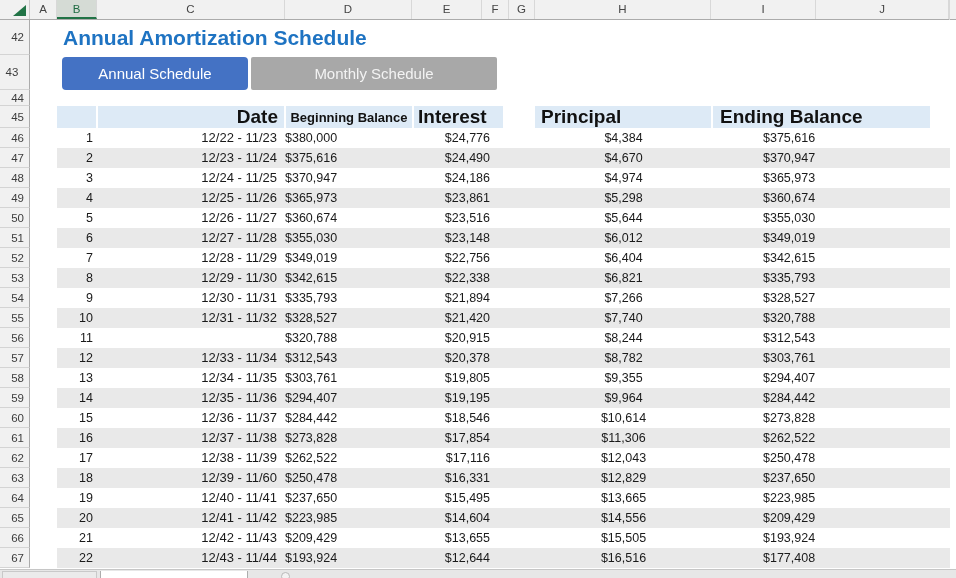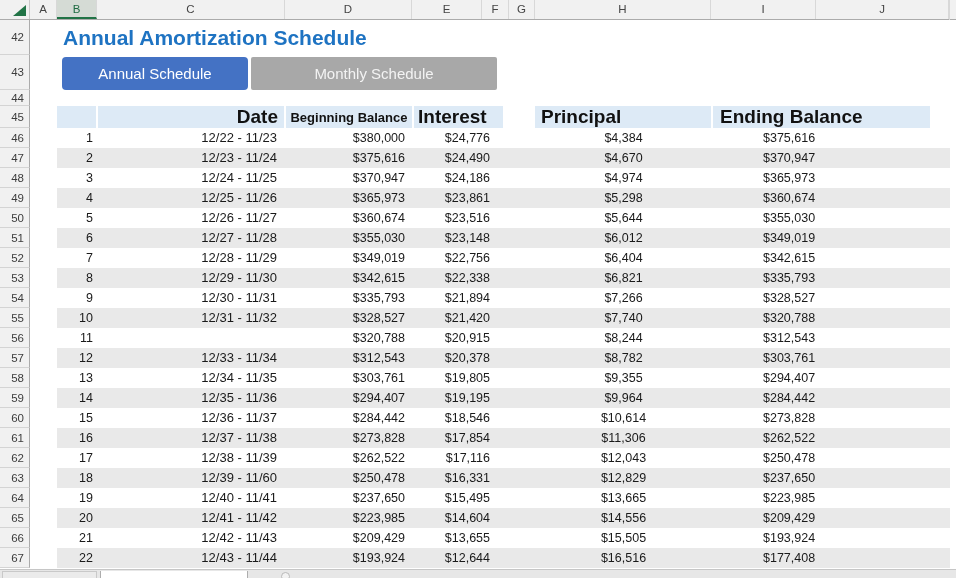--- a/index.html
+++ b/index.html
@@ -29,21 +29,21 @@
   .hcell{top:106px;height:22px;background:#DDEAF6;box-sizing:border-box;color:#111;white-space:nowrap;}
   .hbig{font-size:19px;font-weight:bold;line-height:22px;}
   .hsmall{font-size:13px;font-weight:bold;line-height:23px;text-align:center;}
 
   
   .drow{position:absolute;left:57px;width:893px;height:20px;}
   .drow.stripe{background:#E9E9E9;}
   .dcell{position:absolute;top:0;height:20px;line-height:20px;font-size:12.5px;color:#1a1a1a;box-sizing:border-box;white-space:nowrap;}
   .c-num{left:0;width:40px;text-align:right;padding-right:4px;}
   .c-date{left:40px;width:188px;text-align:right;padding-right:8px;font-size:13px;}
-  .c-beg{left:216px;width:133px;text-align:right;padding-right:1px;}
+  .c-beg{left:228px;width:133px;text-align:left;padding-right:1px;}
   .c-int{left:361px;width:75px;text-align:right;padding-right:3px;}
   .c-pri{left:478px;width:177px;text-align:center;}
   .c-end{left:655px;width:218px;text-align:left;padding-left:51px;}
 
   
   .tabbar{left:0;top:569px;width:956px;height:9px;background:#E7E7E7;border-top:1px solid #C6C6C6;box-sizing:border-box;}
   .tabseg{position:absolute;top:1px;height:8px;box-sizing:border-box;}
   .seg-left{left:2px;width:95px;background:#EBEBEB;border:1px solid #C9C9C9;border-bottom:none;}
   .seg-active{left:100px;width:148px;background:#FFFFFF;border-left:1px solid #ADADAD;border-right:1px solid #ADADAD;}
   .addcircle{position:absolute;left:281px;top:2px;width:9px;height:9px;border-radius:50%;border:1px solid #B9B9B9;box-sizing:border-box;background:#F2F2F2;}
@@ -68,21 +68,21 @@
         <div class="colcell" style="left: 509px; width: 26px;">G</div>
         <div class="colcell" style="left: 535px; width: 176px;">H</div>
         <div class="colcell" style="left: 711px; width: 105px;">I</div>
         <div class="colcell" style="left: 816px; width: 133px;">J</div>
       </div>
     <div class="abs edge-line"></div>
   </div>
 
   <div>
       <div class="abs rowcell" style="top: 20px; height: 35px; line-height: 35px;">42</div>
-      <div class="abs rowcell" style="top: 55px; height: 35px; line-height: 35px;">43</div>
+      <div class="abs rowcell" style="top: 55px; height: 35px; line-height: 35px; text-align: center;">43</div>
       <div class="abs rowcell" style="top: 90px; height: 16px; line-height: 16px;">44</div>
       <div class="abs rowcell" style="top: 106px; height: 22px; line-height: 22px;">45</div>
       <div class="abs rowcell" style="top: 128px; height: 20px; line-height: 20px;">46</div>
       <div class="abs rowcell" style="top: 148px; height: 20px; line-height: 20px;">47</div>
       <div class="abs rowcell" style="top: 168px; height: 20px; line-height: 20px;">48</div>
       <div class="abs rowcell" style="top: 188px; height: 20px; line-height: 20px;">49</div>
       <div class="abs rowcell" style="top: 208px; height: 20px; line-height: 20px;">50</div>
       <div class="abs rowcell" style="top: 228px; height: 20px; line-height: 20px;">51</div>
       <div class="abs rowcell" style="top: 248px; height: 20px; line-height: 20px;">52</div>
       <div class="abs rowcell" style="top: 268px; height: 20px; line-height: 20px;">53</div>

